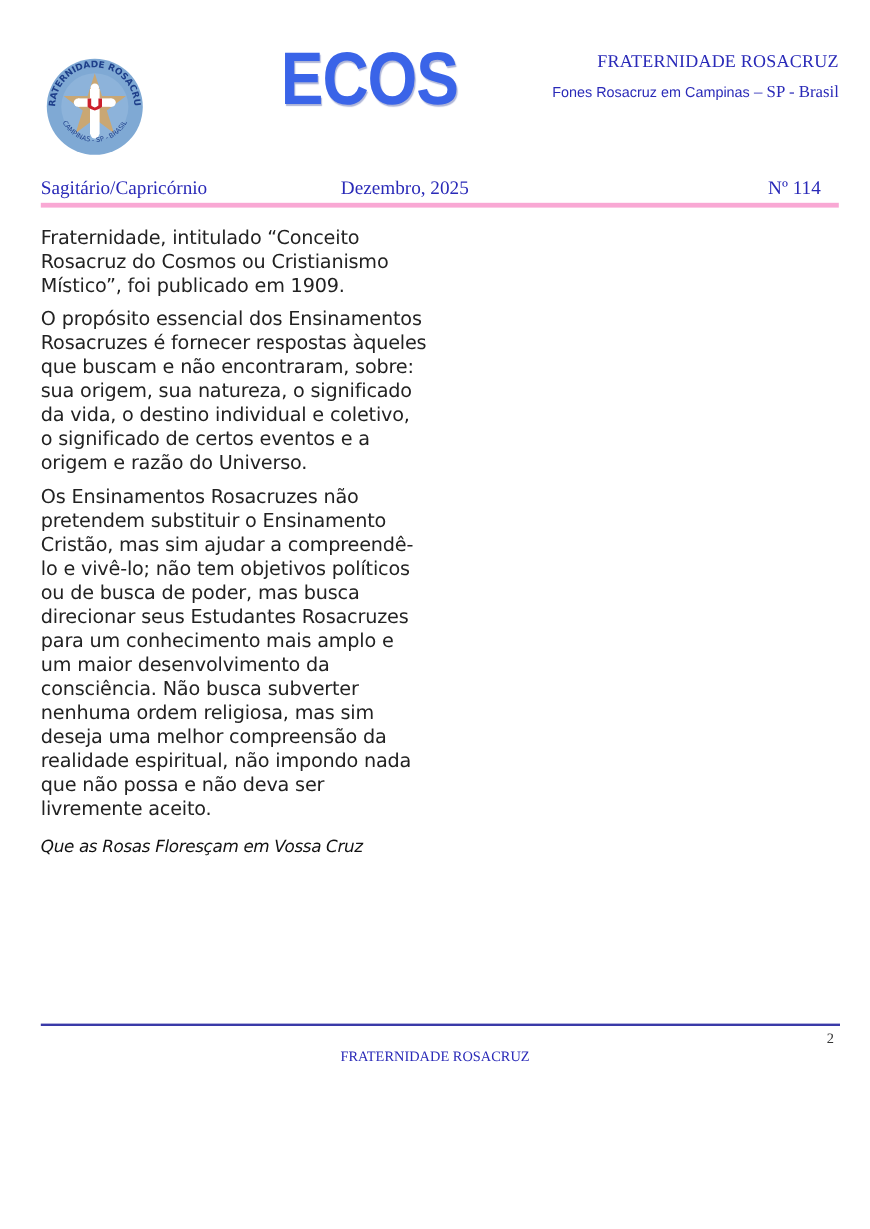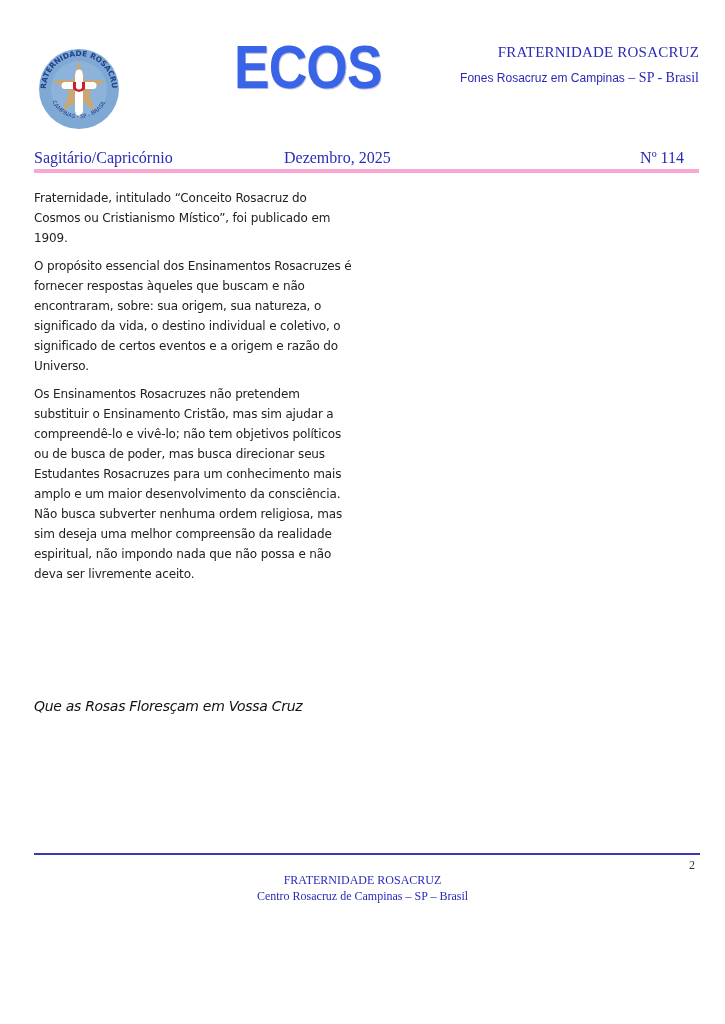--- a/index.html
+++ b/index.html
@@ -31,21 +31,21 @@
       border-bottom: 4px solid #f9a8d4;
       font-family: Liberation Serif, serif; font-size: 16px; color: #2a2ab8;
     }
     .issue-bar span { position: absolute; top: 0; }
     .issue-sign { left: 0; }
     .issue-date { left: 250px; }
     .issue-num { right: 15px; }
 
     .content {
       position: absolute; left: 34px; top: 188px; width: 322px;
-      font-family: "DejaVu Sans", sans-serif; font-size: 12px; line-height: 20px;
+      font-family: "DejaVu Sans", sans-serif; font-size: 16px; line-height: 20px;
       color: #222; letter-spacing: -0.15px;
     }
     .content p { margin: 0 0 8px 0; }
     .closing {
       position: absolute; left: 34px; top: 656px;
       font-family: "DejaVu Sans", sans-serif; font-style: italic; font-size: 14px;
       color: #111; letter-spacing: -0.3px; margin-top: 42px;
     }
 
     .footer-rule { position: absolute; left: 34px; top: 853px; width: 666px; height: 2px; background: #3a3aa8; }
@@ -106,16 +106,15 @@
     <p>Os Ensinamentos Rosacruzes não pretendem substituir o Ensinamento Cristão, mas sim ajudar a compreendê-lo e vivê-lo; não tem objetivos políticos ou de busca de poder, mas busca direcionar seus Estudantes Rosacruzes para um conhecimento mais amplo e um maior desenvolvimento da consciência. Não busca subverter nenhuma ordem religiosa, mas sim deseja uma melhor compreensão da realidade espiritual, não impondo nada que não possa e não deva ser livremente aceito.</p>
   </div>
 
   <div class="closing">Que as Rosas Floresçam em Vossa Cruz</div>
 
   <div class="footer-rule"></div>
   <div class="page-num">2</div>
 
   <div class="footer">
     <div>FRATERNIDADE ROSACRUZ</div>
-    <div>Centro Rosacruz de Campinas – SP – Brasil</div>
   </div>
 
 </div>
 
 </body></html>

